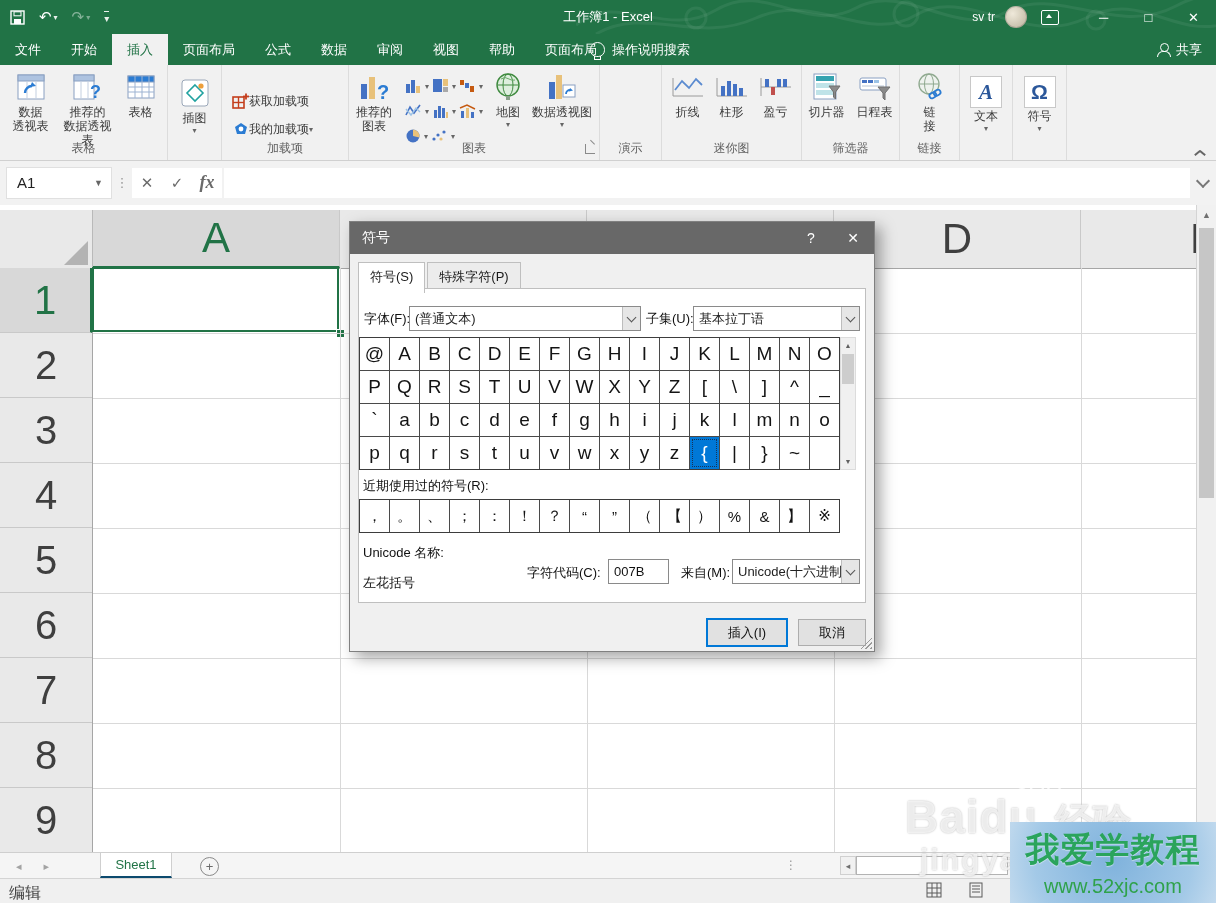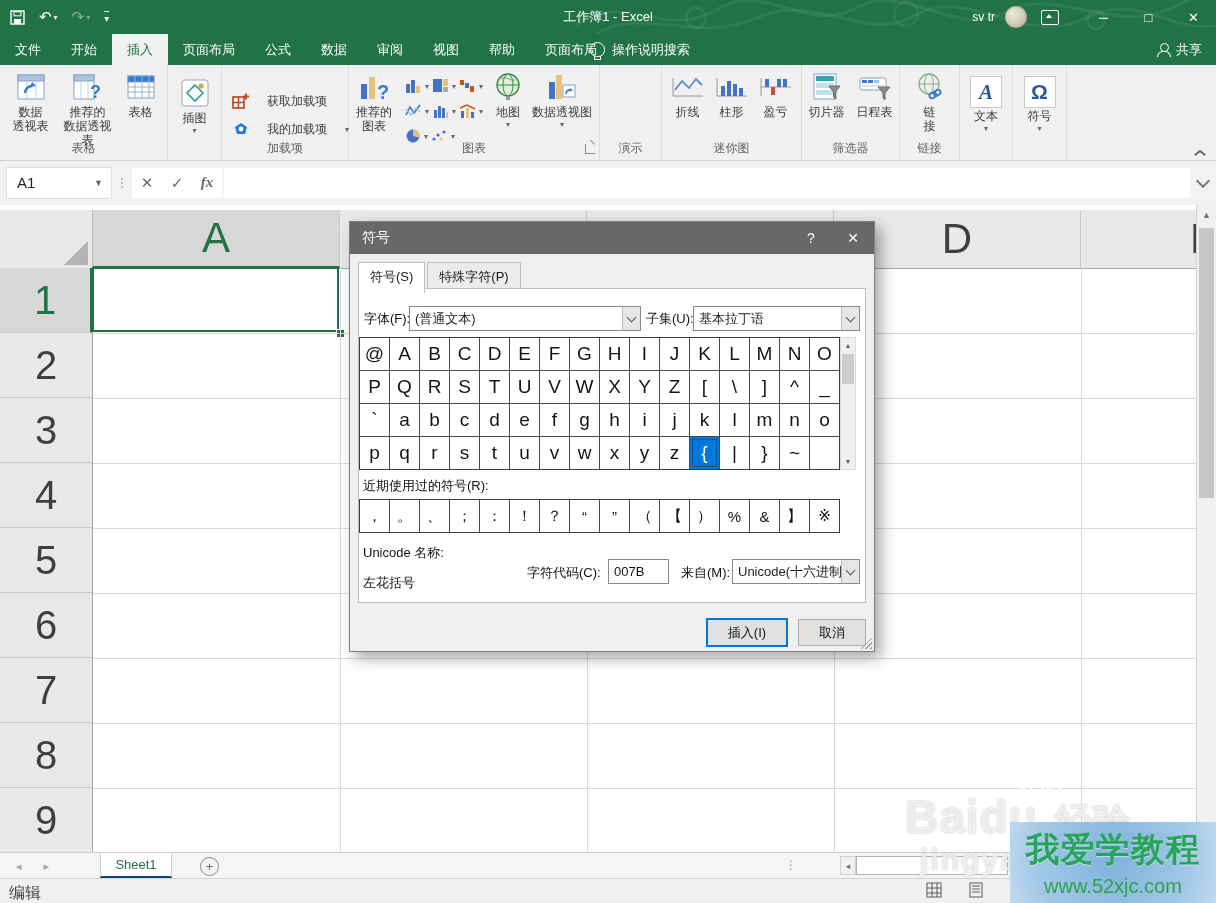--- a/index.html
+++ b/index.html
@@ -33,37 +33,37 @@
   .person:before{content:"";position:absolute;left:3px;top:0;width:7px;height:7px;border:1px solid #fff;border-radius:50%}
   .person:after{content:"";position:absolute;left:0;bottom:-1px;width:12px;height:5px;border:1px solid #fff;border-bottom:none;border-radius:6px 6px 0 0}
   
   .ribbon{position:absolute;left:0;top:65px;width:1216px;height:95px;background:#f1f1f1;border-bottom:1px solid #d0d0d0;z-index:28}
   .rgroup{position:absolute;top:0;height:95px;border-right:1px solid #dcdcdc;display:flex;justify-content:center;gap:2px;padding-top:5px;box-sizing:border-box}
   .glabel{position:absolute;bottom:3px;left:0;right:0;text-align:center;font-size:12px;color:#5f5f5f}
   .bigbtn{display:flex;flex-direction:column;align-items:center;width:52px;text-align:center}
   .bigbtn .ic{height:34px;display:flex;align-items:center;justify-content:center}
   .bigbtn .lbl{font-size:12px;color:#3b3b3b;line-height:14px;margin-top:1px}
   .caret{font-size:8px;color:#666;line-height:8px;margin-top:2px}
-  .smallrow{display:flex;align-items:center;gap:18px;height:28px;font-size:12px;color:#3b3b3b;white-space:nowrap}
+  .smallrow{display:flex;align-items:center;gap:0;height:28px;font-size:12px;color:#3b3b3b;white-space:nowrap}
   .boxicon{width:30px;height:30px;border:1px solid #c8c8c8;background:#fff;display:flex;align-items:center;justify-content:center;
            font-size:21px;color:#2b579a;font-weight:bold}
   .launcher{position:absolute;right:4px;bottom:6px;width:9px;height:9px;border-left:1px solid #8a8a8a;border-bottom:1px solid #8a8a8a}
   .launcher:after{content:"";position:absolute;right:0;top:0;width:6px;height:1px;background:#8a8a8a;transform:rotate(45deg);transform-origin:right top}
   .minirow{display:flex;align-items:center;gap:3px;height:25px}
   .collapse{position:absolute;right:12px;bottom:6px;width:10px;height:6px}
   .collapse:before{content:"";position:absolute;left:0;top:4px;width:7px;height:2px;background:#666;transform:rotate(-40deg)}
   .collapse:after{content:"";position:absolute;left:5px;top:4px;width:7px;height:2px;background:#666;transform:rotate(40deg)}
   
   .formulabar{position:absolute;left:0;top:160px;width:1216px;height:45px;background:#f2f2f2;display:flex;align-items:center;padding-left:6px;box-sizing:border-box}
   .namebox{width:104px;height:30px;background:#fff;border:1px solid #e0e0e0;display:flex;align-items:center;font-size:15px;color:#222}
   .namebox .txt{padding-left:10px;flex:1}
   .namebox .drop{font-size:9px;color:#666;padding-right:8px}
   .fdots{width:20px;text-align:center;color:#9a9a9a;font-size:13px}
   .fbtn{width:30px;height:30px;background:#fff;display:flex;align-items:center;justify-content:center;font-size:15px;color:#6a6a6a}
-  .fx{font-family:"Liberation Serif",serif;font-style:italic;font-weight:bold;font-size:15px}
+  .fx{font-family:"Liberation Serif",serif;font-style:italic;font-weight:bold;font-size:18px}
   .finput{flex:1;height:30px;background:#fff;margin-left:2px}
   .fexpand{width:26px;height:30px;display:flex;align-items:center;justify-content:center}
   .chevdown{width:8px;height:8px;border-right:2px solid #777;border-bottom:2px solid #777;transform:rotate(45deg);margin-top:-4px}
   
   .sheet{position:absolute;left:0;top:205px;width:1196px;height:648px;background:#fff;overflow:hidden}
   .colheads{position:absolute;left:0;top:5px;width:1196px;height:58px;background:#e9e9e9;border-bottom:1px solid #a6a6a6}
   .corner{position:absolute;left:0;top:5px;width:93px;height:58px;background:#e9e9e9;border-right:1px solid #b9b9b9;box-sizing:border-box}
   .corner .tri{position:absolute;right:4px;bottom:3px;width:0;height:0;border-left:24px solid transparent;border-bottom:24px solid #b3b3b3}
   .colh{position:absolute;top:0;height:58px;display:flex;align-items:center;justify-content:center;font-size:42px;color:#3f3f3f;
         border-right:1px solid #c9c9c9;box-sizing:border-box}

